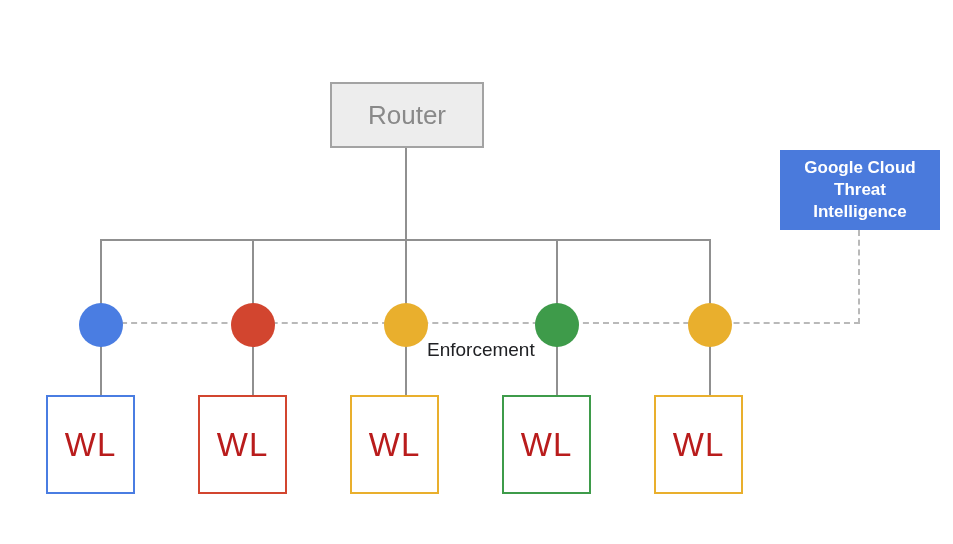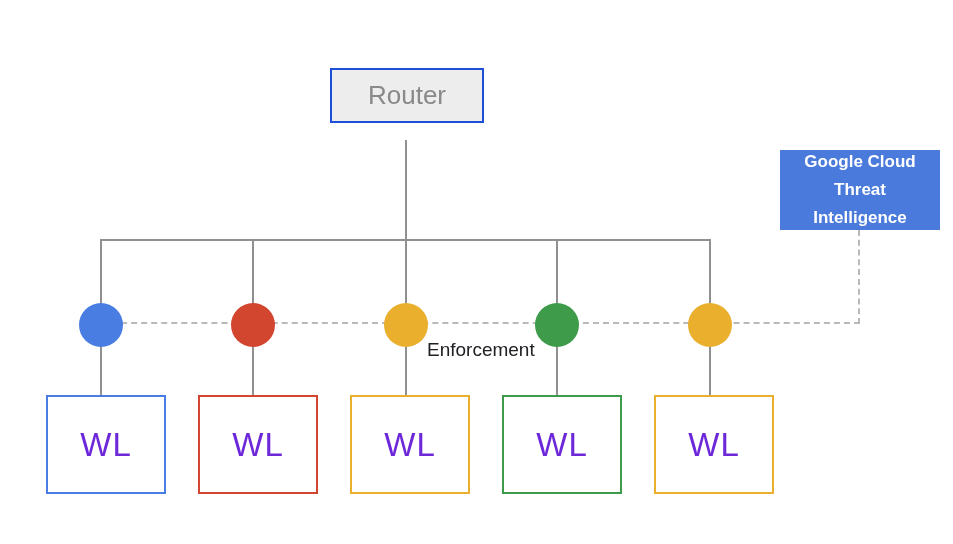--- a/index.html
+++ b/index.html
@@ -56,63 +56,63 @@
   }
   .node-circle.n0 { left: 79px; }
   .node-circle.n1 { left: 231px; }
   .node-circle.n2 { left: 384px; }
   .node-circle.n3 { left: 535px; }
   .node-circle.n4 { left: 688px; }
   
   .wl-box {
     position: absolute;
     top: 395px;
-    width: 120px; height: 99px;
+    width: 89px; height: 99px;
     box-sizing: border-box;
     background: #ffffff;
     border: 2px solid #999;
     display: flex;
     align-items: center;
     justify-content: center;
     font-size: 33px;
-    color: #6d28d9;
+    color: #b91c1c;
     letter-spacing: 1px;
   }
   .wl-box.n0 { left: 46px; }
   .wl-box.n1 { left: 198px; }
   .wl-box.n2 { left: 350px; }
   .wl-box.n3 { left: 502px; }
   .wl-box.n4 { left: 654px; }
   
   .router-box {
     position: absolute;
-    left: 330px; top: 68px;
-    width: 154px; height: 55px;
+    left: 330px; top: 82px;
+    width: 154px; height: 66px;
     box-sizing: border-box;
     background: #ededed;
-    border: 2px solid #1d4ed8;
+    border: 2px solid #a3a3a3;
     display: flex;
     align-items: center;
     justify-content: center;
     font-size: 26px;
     color: #898989;
   }
   
   .threat-box {
     position: absolute;
     left: 780px; top: 150px;
     width: 160px; height: 80px;
     box-sizing: border-box;
     display: flex;
     align-items: center;
     justify-content: center;
     text-align: center;
     font-size: 17px;
     font-weight: bold;
-    line-height: 28px;
+    line-height: 22px;
     white-space: pre-line;
   }
   
   .enforcement-label {
     position: absolute;
     left: 427px; top: 339px;
     font-size: 19px;
     color: #202124;
   }
 </style>

